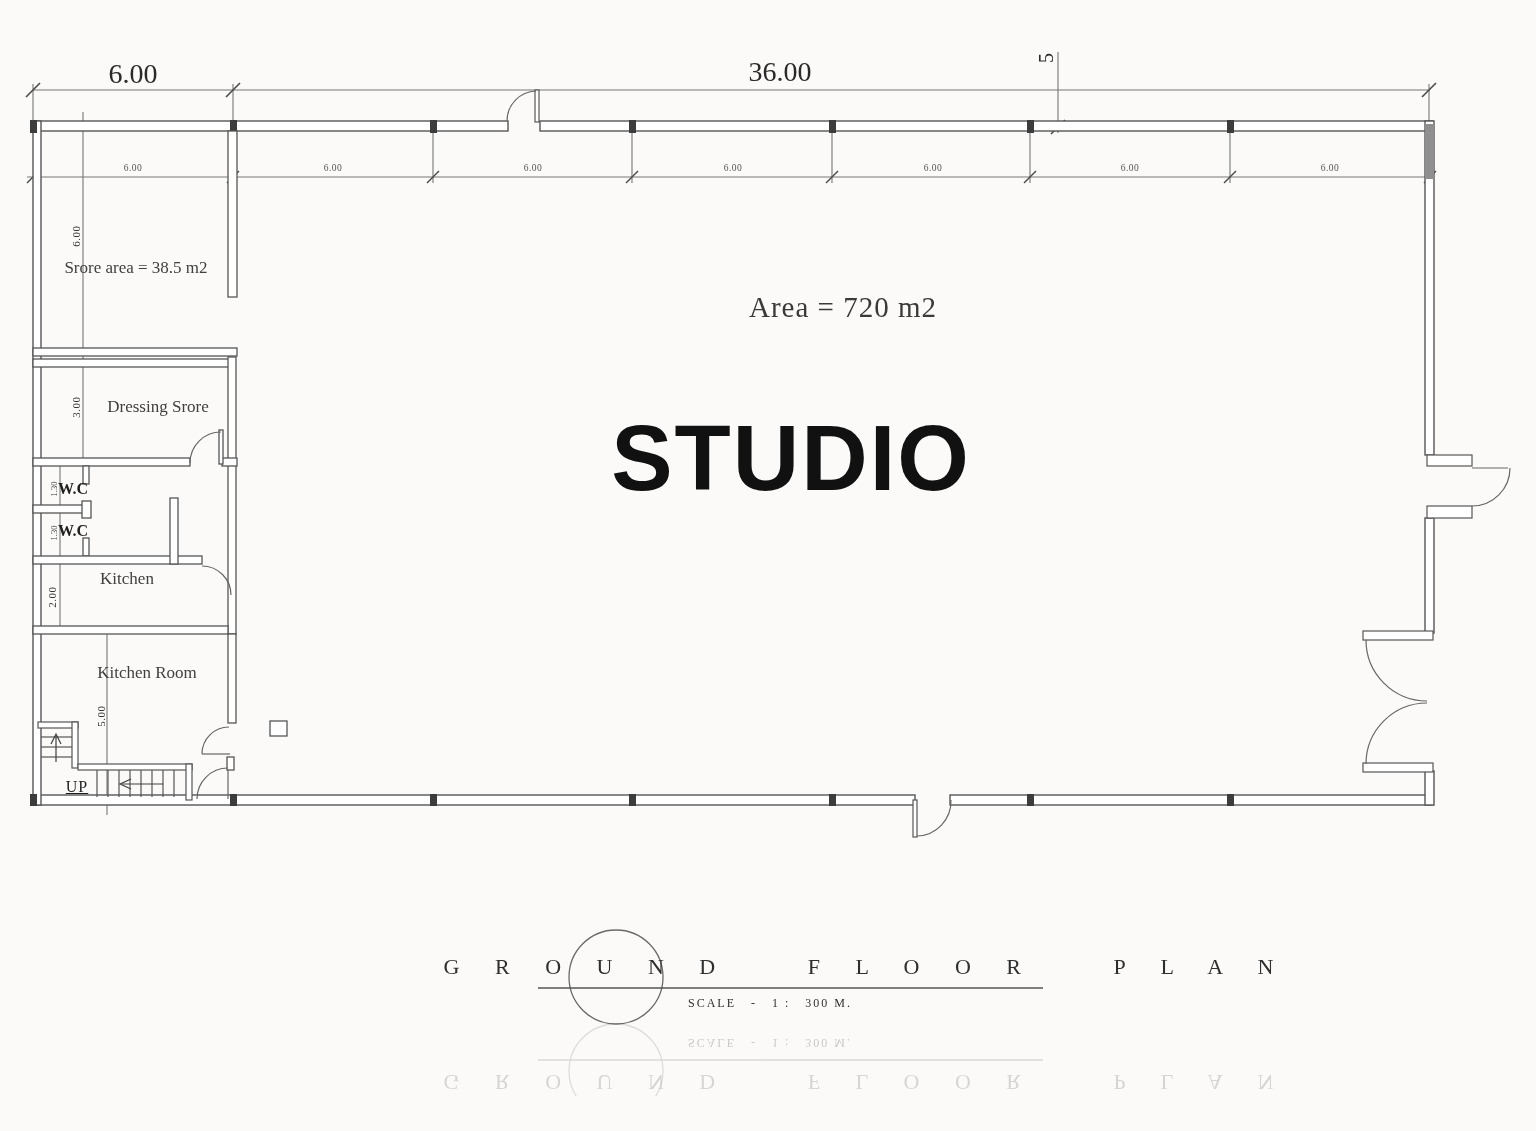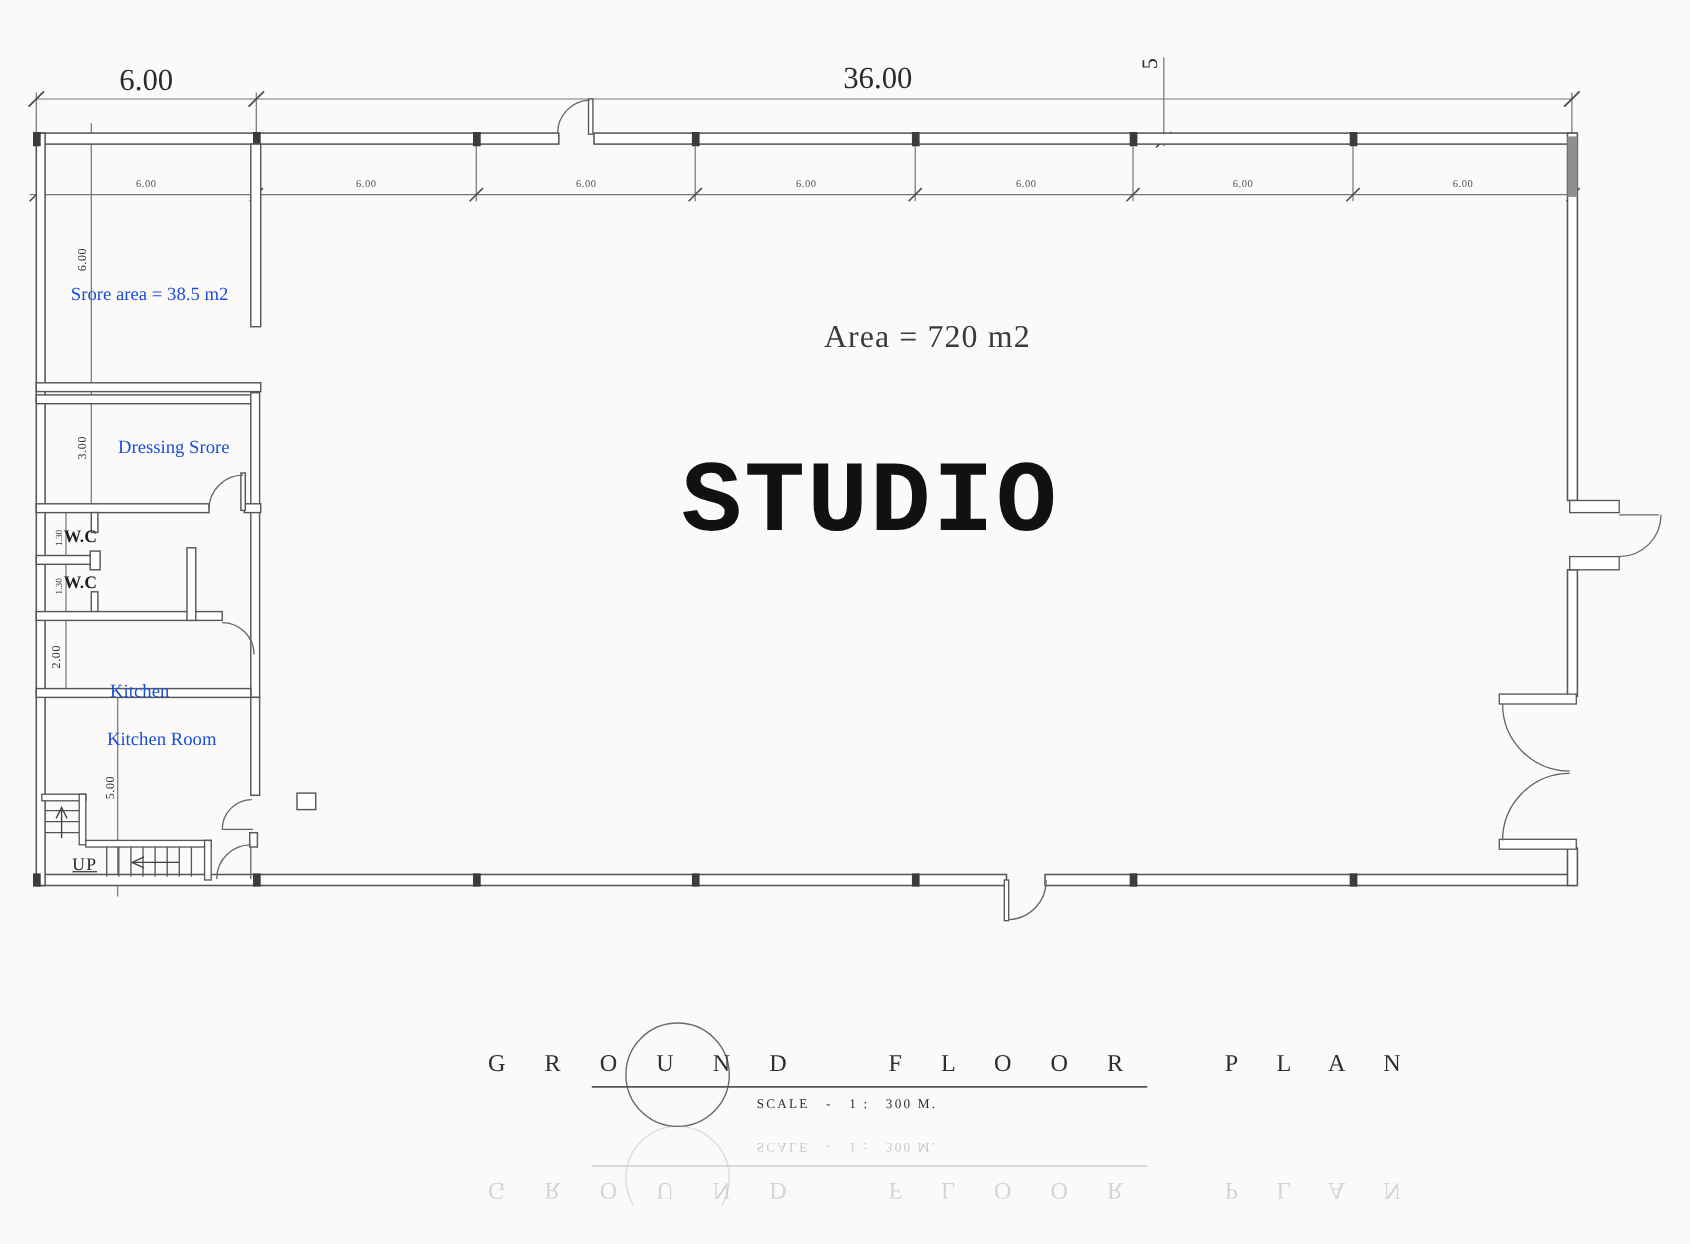--- a/index.html
+++ b/index.html
@@ -6,25 +6,25 @@
   .stage{position:relative;width:1536px;height:1096px;background:#fbfaf8;overflow:hidden;
          font-family:"Liberation Serif",serif;}
   svg{position:absolute;left:0;top:0;}
   .lbl{position:absolute;color:#222;white-space:pre;transform:translate(-50%,-50%);line-height:1;}
   .rot{transform:translate(-50%,-50%) rotate(-90deg);}
   .dim-big{font-size:28px;color:#2a2a2a;}
   .dim-grid5{font-size:20px;color:#2a2a2a;}
   .dim-bay{font-size:9.5px;color:#555;letter-spacing:.5px;background:#fbfaf8;padding:0 6px;}
   .dim-v{font-size:11px;color:#333;letter-spacing:.5px;}
   .dim-vs{font-size:8.5px;color:#333;}
-  .room{font-size:17px;color:#1d4ed8;}
+  .room{font-size:17px;color:#404040;}
   .wc{font-size:16px;font-weight:700;color:#1e1e1e;}
   .up{font-size:16px;color:#1e1e1e;letter-spacing:1px;text-decoration:underline;}
   .area{font-size:29px;color:#3a3a3a;letter-spacing:1px;}
-  .studio{font-family:Liberation Mono, monospace;font-size:92px;font-weight:600;
+  .studio{font-family:Liberation Sans, sans-serif;font-size:92px;font-weight:600;
           color:#111;letter-spacing:2px;text-align:center;}
   .tb-title{font-size:22px;color:#2e2e2e;letter-spacing:7px;word-spacing:16px;}
   .tb-scale{font-size:12px;color:#2e2e2e;letter-spacing:2px;transform:translate(0,-50%);}
   .reflect-t{transform:translate(-50%,-50%) scaleY(-1);opacity:.22;color:#555;}
   .reflect-s{transform:translate(0,-50%) scaleY(-1);opacity:.3;color:#555;}
 </style>
 </head>
 <body>
 
 <div class="stage">
@@ -173,21 +173,21 @@
       <line x1="538" y1="988" x2="1043" y2="988" stroke="#555" stroke-width="1.6"></line>
       <g transform="translate(0,2048) scale(1,-1)" opacity="0.2">
         <circle cx="616" cy="977" r="47" stroke-width="1.3"></circle>
         <line x1="538" y1="988" x2="1043" y2="988" stroke="#555" stroke-width="1.6"></line>
       </g>
     </g>
   </svg>
 
   <div>
     <div class="lbl dim-big" style="left:133px;top:74px">6.00</div>
-    <div class="lbl dim-big" style="left:798px;top:72px">36.00</div>
+    <div class="lbl dim-big" style="left:780px;top:72px">36.00</div>
     <div class="lbl dim-grid5 rot" style="left:1046px;top:58px">5</div>
 
     <div class="lbl dim-bay" style="left:133px;top:169px">6.00</div>
     <div class="lbl dim-bay" style="left:333px;top:169px">6.00</div>
     <div class="lbl dim-bay" style="left:533px;top:169px">6.00</div>
     <div class="lbl dim-bay" style="left:733px;top:169px">6.00</div>
     <div class="lbl dim-bay" style="left:933px;top:169px">6.00</div>
     <div class="lbl dim-bay" style="left:1130px;top:169px">6.00</div>
     <div class="lbl dim-bay" style="left:1330px;top:169px">6.00</div>
 
@@ -197,21 +197,21 @@
     <div class="lbl dim-v rot" style="left:76px;top:407px">3.00</div>
     <div class="lbl room" style="left:158px;top:406px">Dressing Srore</div>
 
     <div class="lbl dim-vs rot" style="left:54px;top:489px">1.30</div>
     <div class="lbl wc" style="left:73px;top:489px">W.C</div>
 
     <div class="lbl dim-vs rot" style="left:54px;top:533px">1.30</div>
     <div class="lbl wc" style="left:73px;top:531px">W.C</div>
 
     <div class="lbl dim-v rot" style="left:52px;top:597px">2.00</div>
-    <div class="lbl room" style="left:127px;top:628px">Kitchen</div>
+    <div class="lbl room" style="left:127px;top:578px">Kitchen</div>
 
     <div class="lbl dim-v rot" style="left:101px;top:716px">5.00</div>
     <div class="lbl room" style="left:147px;top:672px">Kitchen Room</div>
 
     <div class="lbl up" style="left:77px;top:787px">UP</div>
 
     <div class="lbl area" style="left:843px;top:307px">Area = 720 m2</div>
     <div class="lbl studio" style="left:791px;top:458px">STUDIO</div>
 
     <div class="lbl tb-title" style="left:862px;top:967px">G R O U N D   F L O O R   P L A N</div>

